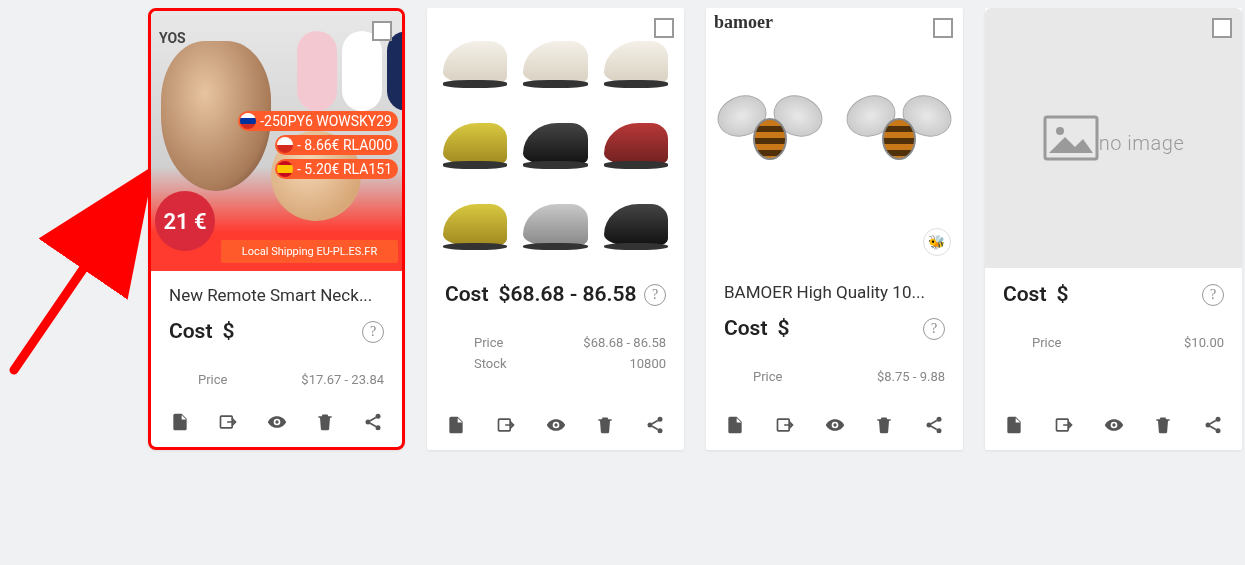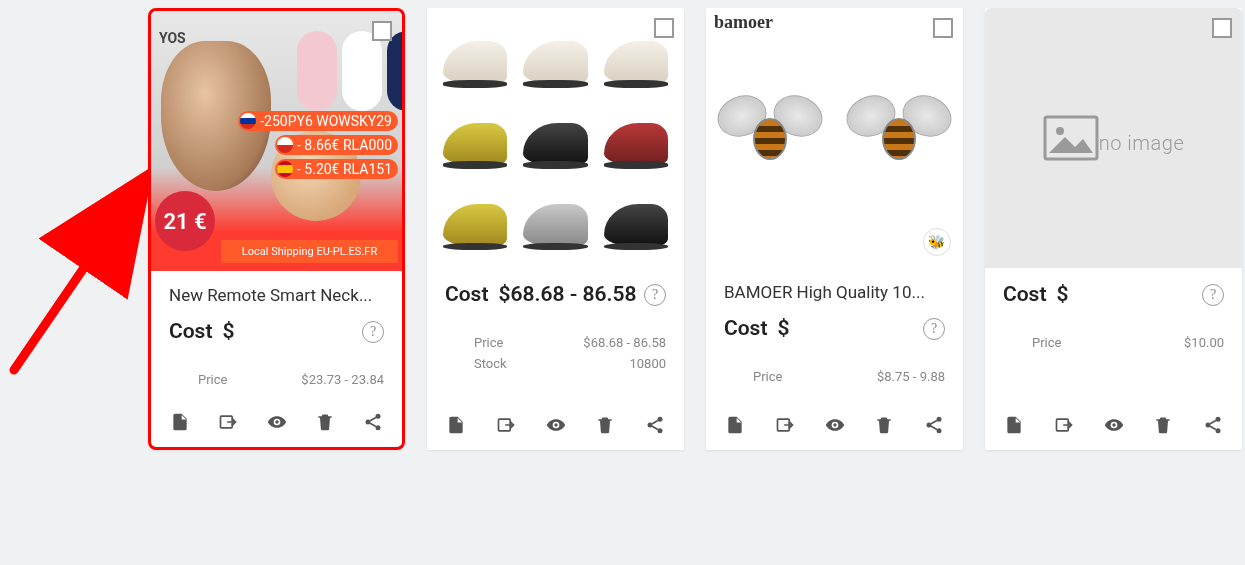--- a/index.html
+++ b/index.html
@@ -304,21 +304,21 @@
       <div class="title-row">
         <span class="product-title">New Remote Smart Neck...</span>
       </div>
       <div class="cost-row">
         <span class="cost-label">Cost</span>
         <span class="cost-value">$</span>
         <span class="help-icon">?</span>
       </div>
       <div class="meta-row">
         <span>Price</span>
-        <span>$23.73 - 23.84</span>
+        <span>$17.67 - 23.84</span>
       </div>
       <div class="spacer"></div>
     </div>
     <div class="actions">
       <span class="action-btn">
           <svg viewBox="0 0 24 24" fill="currentColor">
             <path d="M14 2H6a2 2 0 00-2 2v16a2 2 0 002 2h12a2 2 0 002-2V8l-6-6zm-1 14.5l-1.3-1.3a3 3 0 10-1.4 1.4l1.3 1.3 1.4-1.4zM14 9V3.5L19.5 9H14z"></path>
           </svg>
         </span>
       <span class="action-btn">

